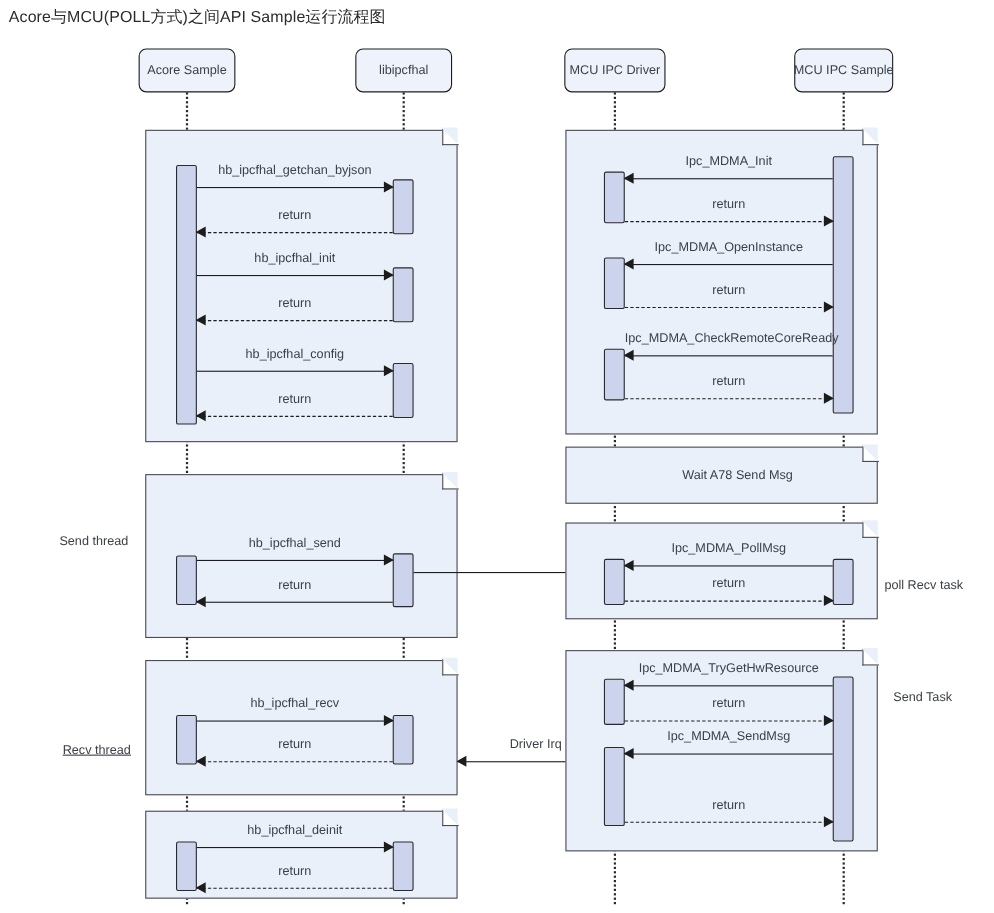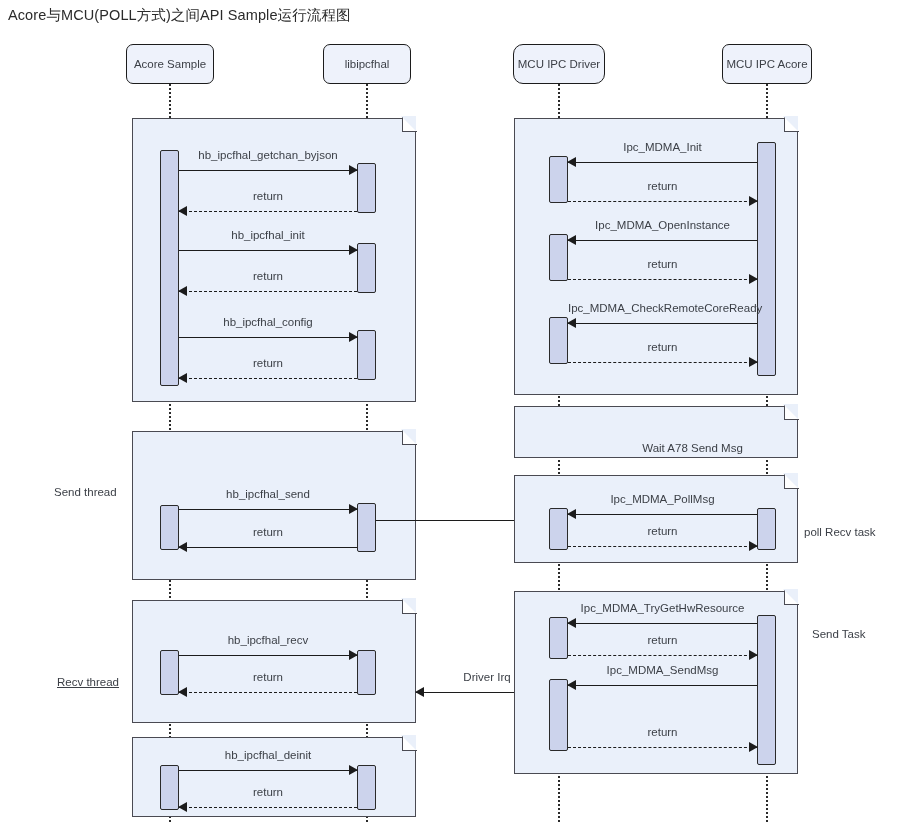--- a/index.html
+++ b/index.html
@@ -52,25 +52,25 @@
 <body>
 
 <div id="title">Acore与MCU(POLL方式)之间API Sample运行流程图</div>
 
 <div class="actor" style="left:126px;top:44px;width:88px;height:40px;">
   <span>Acore Sample</span>
 </div>
 <div class="actor" style="left:323px;top:44px;width:88px;height:40px;text-align:right;">
   <span>libipcfhal</span>
 </div>
-<div class="actor" style="left:513px;top:44px;width:92px;height:40px;border-radius:10px;">
+<div class="actor" style="left:513px;top:44px;width:92px;height:40px;">
   <span>MCU IPC Driver</span>
 </div>
 <div class="actor" style="left:722px;top:44px;width:90px;height:40px;">
-  <span>MCU IPC Acore</span>
+  <span>MCU IPC Sample</span>
 </div>
 
 <div class="lifeline" style="left:169px;top:84px;height:738px;"></div>
 <div class="lifeline" style="left:366px;top:84px;height:738px;"></div>
 <div class="lifeline" style="left:558px;top:84px;height:738px;"></div>
 <div class="lifeline" style="left:766px;top:84px;height:738px;"></div>
 
 <div class="sidelabel" style="left:54px;top:486px;">Send thread</div>
 <div class="sidelabel" style="left:57px;top:676px;text-decoration:underline;">Recv thread</div>
 <div class="sidelabel" style="left:804px;top:526px;">poll Recv task</div>
@@ -214,21 +214,21 @@
 </div>
 <div class="msg right dashed" style="left:568px;top:362px;width:189px;">
   <div class="lbl">return</div>
   <div class="line"></div>
   <div class="head"></div>
 </div>
 
 <div class="frame" style="left:514px;top:406px;width:284px;height:52px;">
   <div class="corner"></div>
 </div>
-<div class="framelabel" style="left:544px;top:426px;width:297px;margin-top:16px;">Wait A78 Send Msg</div>
+<div class="framelabel" style="left:522px;top:426px;width:297px;">Wait A78 Send Msg</div>
 
 <div class="frame" style="left:514px;top:475px;width:284px;height:88px;">
   <div class="corner"></div>
 </div>
 <div class="bar" style="left:549px;top:508px;height:42px;"></div>
 <div class="bar" style="left:757px;top:508px;height:42px;"></div>
 <div class="msg left" style="left:568px;top:514px;width:189px;">
   <div class="lbl">Ipc_MDMA_PollMsg</div>
   <div class="line"></div>
   <div class="head"></div>

